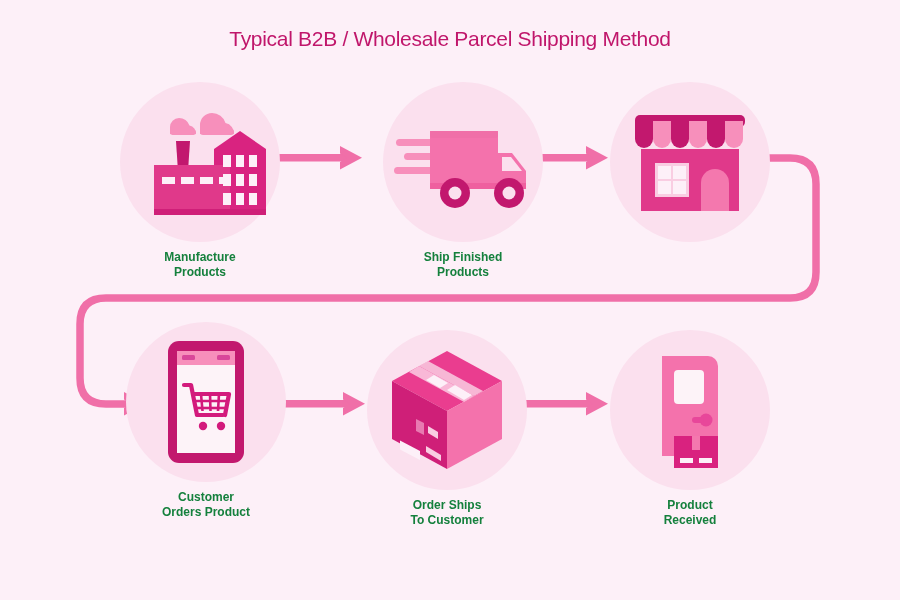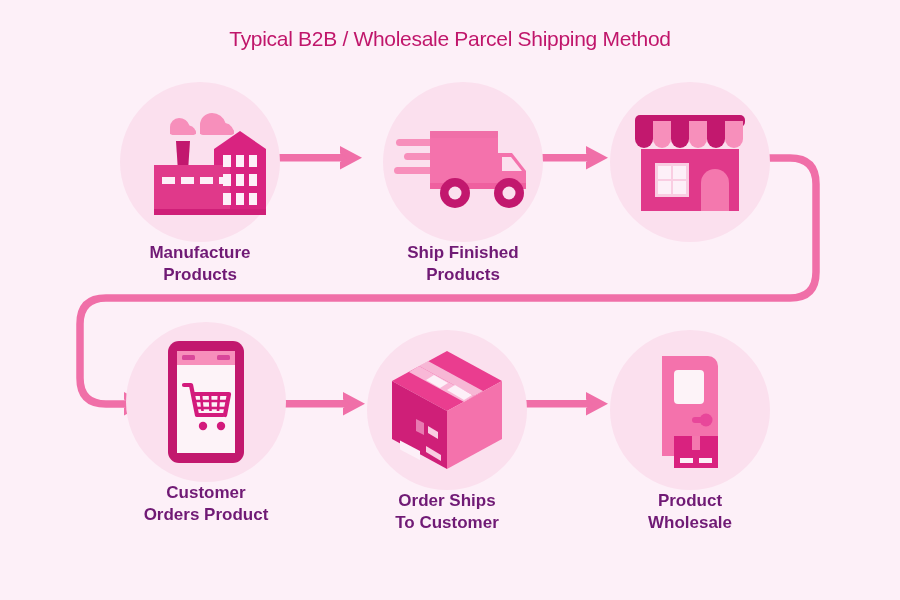--- a/index.html
+++ b/index.html
@@ -54,24 +54,24 @@
   .icon-holder {
     position: absolute;
     left: 0; top: 0;
     width: 160px;
     height: 160px;
     display: flex;
     align-items: center;
     justify-content: center;
   }
   .label {
-    margin-top: 0;
-    font-size: 17px;
+    margin-top: 8px;
+    font-size: 12px;
     font-weight: bold;
-    color: #701a75;
+    color: #15803d;
     line-height: 1.28;
     white-space: pre-line;
   }
   .connector-svg {
     position: absolute;
     left: 0; top: 0;
     width: 900px;
     height: 600px;
     pointer-events: none;
   }
@@ -301,16 +301,16 @@
           <rect x="48" y="69" width="12" height="6" rx="3" fill="#e8479a"></rect>
 
           <rect x="30" y="88" width="44" height="32" fill="#d9227f"></rect>
           <rect x="48" y="88" width="8" height="14" fill="#f478ae"></rect>
           <rect x="36" y="110" width="13" height="5" fill="#fdf0f8"></rect>
           <rect x="55" y="110" width="13" height="5" fill="#fdf0f8"></rect>
         </svg>
       </div>
     </div>
     <div class="label">Product
-Wholesale</div>
+Received</div>
   </div>
 
 </div>
 
 </body></html>

